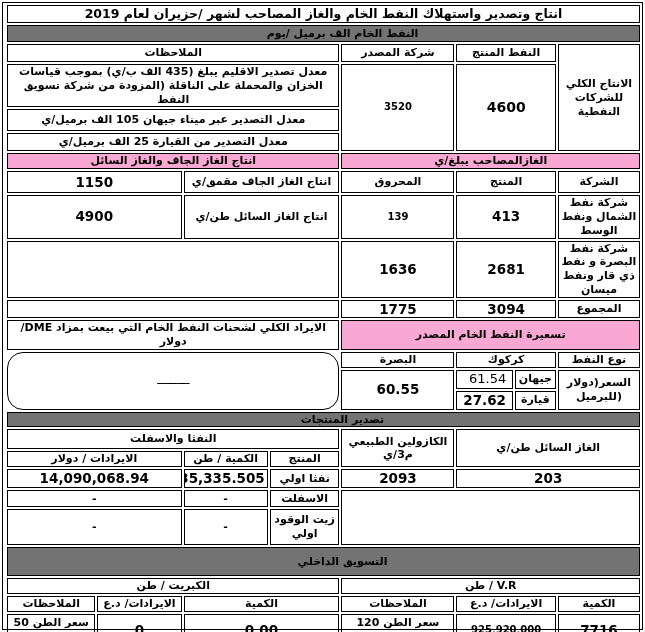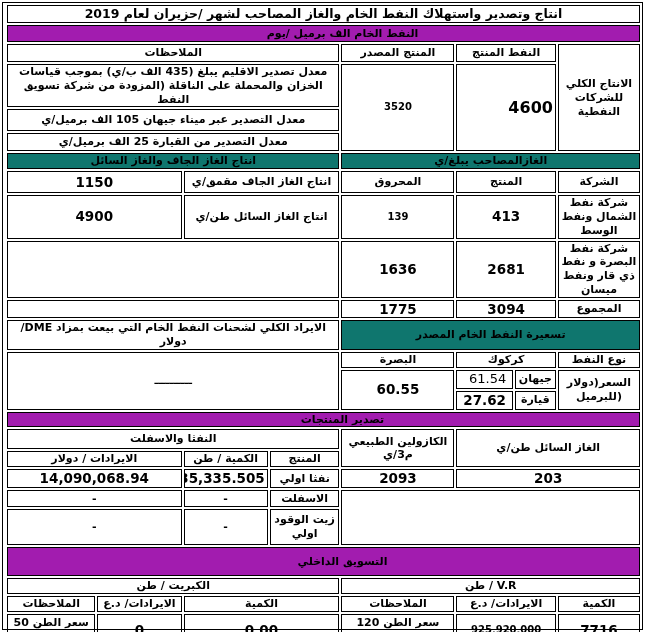--- a/index.html
+++ b/index.html
@@ -26,28 +26,28 @@
     border:1px solid #000;
     text-align:center;
     vertical-align:middle;
     padding:0 2px;
     font-size:11px;
     font-weight:bold;
     line-height:1.25;
     overflow:hidden;
   }
   .title-cell{font-size:12.5px;margin-left:40px;}
-  .band-dark{background:#a21caf;padding-left:40px;}
-  .band-light{background:#0f766e;}
+  .band-dark{background:#737373;padding-left:40px;}
+  .band-light{background:#f9a8d4;}
   .num{font-size:13.5px;font-family:"DejaVu Sans",sans-serif;}
-  .num-lg{font-size:16px;text-align:right;}
+  .num-lg{font-size:14px;}
   .num-sm{font-size:10px;font-weight:bold;}
   .num-md{font-size:13px;font-weight:normal;padding-left:8px;}
   .pre{white-space:pre-line;}
-  .dash{letter-spacing:-1px;font-weight:bold;}
+  .dash{letter-spacing:-1px;font-weight:normal;border-radius:16px;}
 </style>
 </head>
 <body>
 
 <div class="sheet">
 <table>
   <colgroup>
     <col style="width:80px">
         <col style="width:40px">
         <col style="width:55px">
@@ -63,21 +63,21 @@
     <td colspan="8" class="title-cell">انتاج وتصدير واستهلاك النفط الخام والغاز المصاحب لشهر /حزيران لعام 2019</td>
   </tr>
 
   <tr style="height:17px">
     <td colspan="8" class="band-dark">النفط الخام الف برميل /يوم</td>
   </tr>
 
   <tr style="height:18px">
     <td rowspan="4">الانتاج الكلي للشركات النفطية</td>
     <td colspan="2">النفط المنتج</td>
-    <td>المنتج المصدر</td>
+    <td>شركة المصدر</td>
     <td colspan="4">الملاحظات</td>
   </tr>
   <tr style="height:39px">
     <td colspan="2" rowspan="3" class="num num-lg">4600</td>
     <td rowspan="3" class="num-sm">3520</td>
     <td colspan="4">معدل تصدير الاقليم يبلغ (435 الف ب/ي) بموجب قياسات الخزان والمحملة على الناقلة (المزودة من شركة تسويق النفط</td>
   </tr>
   <tr style="height:22px">
     <td colspan="4">معدل التصدير عبر ميناء جيهان  105 الف برميل/ي</td>
   </tr>

